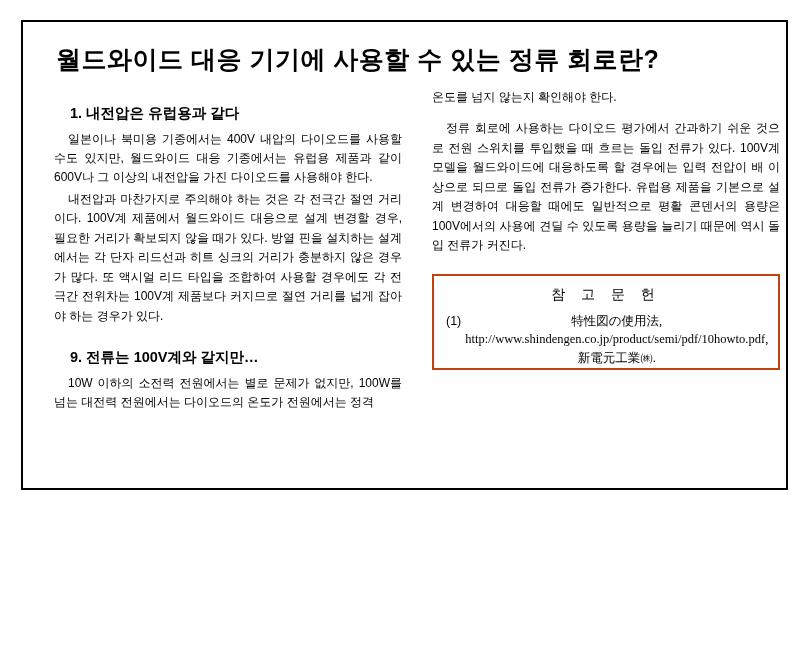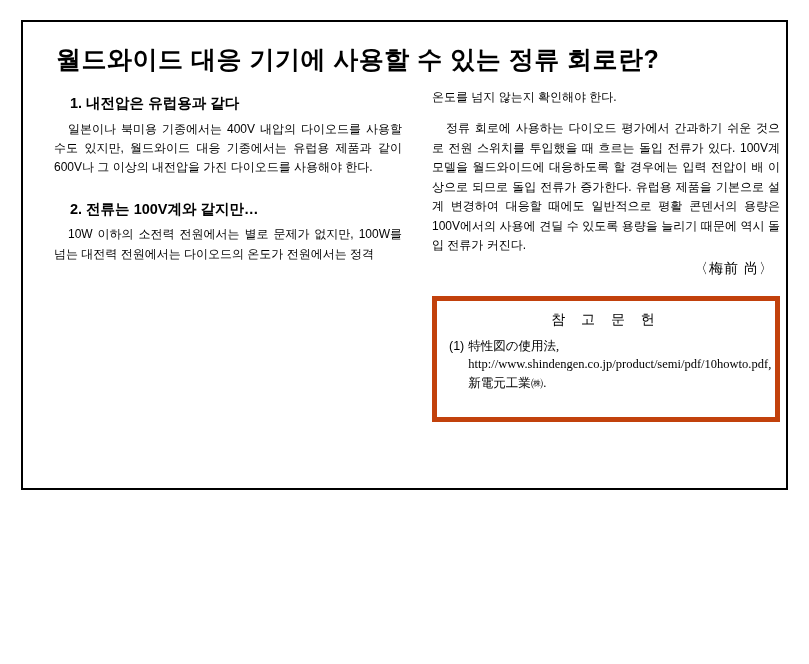--- a/index.html
+++ b/index.html
@@ -51,21 +51,21 @@
     width: 348px;
     flex: 0 0 348px;
   }
   h2.sec {
     font-size: 14.5px;
     font-weight: bold;
     margin: 10px 0 6px 16px;
     line-height: 1.35;
   }
   h2.sec.first {
-    margin-top: 6px;
+    margin-top: 16px;
   }
   p {
     font-size: 12px;
     line-height: 1.62;
     margin: 0 0 2px 0;
     text-align: justify;
     text-justify: inter-character;
     text-indent: 14px;
   }
   p.noindent {
@@ -75,73 +75,74 @@
     height: 10px;
   }
   .sig {
     text-align: right;
     font-size: 14px;
     margin: 4px 6px 0 0;
     letter-spacing: 1px;
   }
   .refbox {
     margin-top: 18px;
-    border: 5px solid #c2410c;
-    padding: 8px 12px 24px 12px;
+    border: 2px solid #c2410c;
+    padding: 8px 12px 0 12px;
     box-sizing: border-box;
   }
   .refbox-title {
     text-align: center;
     font-size: 14px;
     letter-spacing: 6px;
     margin: 2px 0 8px 0;
   }
   .ref-item {
     font-size: 12.5px;
     line-height: 1.5;
     display: flex;
     gap: 4px;
   }
   .ref-num {
     flex: 0 0 auto;
   }
   .ref-text {
     flex: 1 1 auto;
     font-family: "Liberation Serif", serif;
+    text-align: center;
   }
 </style>
 </head>
 <body>
 
 <div class="page">
   <div class="frame"></div>
   <div class="inner">
 
     <div class="title">월드와이드 대응 기기에 사용할 수 있는 정류 회로란?</div>
 
     <div class="columns">
 
       <div class="col">
         <h2 class="sec first">1. 내전압은 유럽용과 같다</h2>
         <p>일본이나 북미용 기종에서는 400V 내압의 다이오드를 사용할 수도 있지만, 월드와이드 대응 기종에서는 유럽용 제품과 같이 600V나 그 이상의 내전압을 가진 다이오드를 사용해야 한다.</p>
+        <p>내전압과 마찬가지로 주의해야 하는 것은 각 전극간 절연 거리이다. 100V계 제품에서 월드와이드 대응으로 설계 변경할 경우, 필요한 거리가 확보되지 않을 때가 있다. 방열 핀을 설치하는 설계에서는 각 단자 리드선과 히트 싱크의 거리가 충분하지 않은 경우가 많다. 또 액시얼 리드 타입을 조합하여 사용할 경우에도 각 전극간 전위차는 100V계 제품보다 커지므로 절연 거리를 넓게 잡아야 하는 경우가 있다.</p>
 
         <div class="gap"></div>
 
-        <h2 class="sec">2. 전류는 100V계와 같지만…</h2>
+        <h2 class="sec">9. 전류는 100V계와 같지만…</h2>
         <p>10W 이하의 소전력 전원에서는 별로 문제가 없지만, 100W를 넘는 대전력 전원에서는 다이오드의 온도가 전원에서는 정격</p>
       </div>
 
       <div class="col">
         <p class="noindent">온도를 넘지 않는지 확인해야 한다.</p>
 
         <div class="gap"></div>
 
         <p>정류 회로에 사용하는 다이오드 평가에서 간과하기 쉬운 것으로 전원 스위치를 투입했을 때 흐르는 돌입 전류가 있다. 100V계 모델을 월드와이드에 대응하도록 할 경우에는 입력 전압이 배 이상으로 되므로 돌입 전류가 증가한다. 유럽용 제품을 기본으로 설계 변경하여 대응할 때에도 일반적으로 평활 콘덴서의 용량은 100V에서의 사용에 견딜 수 있도록 용량을 늘리기 때문에 역시 돌입 전류가 커진다.</p>
 
-        <div class="sig">〈梅前 尚〉</div>
 
         <div class="refbox">
           <div class="refbox-title">참 고 문 헌</div>
           <div class="ref-item">
             <span class="ref-num">(1)</span>
             <span class="ref-text">特性図の使用法, http://www.shindengen.co.jp/product/semi/pdf/10howto.pdf, 新電元工業㈱.</span>
           </div>
         </div>
       </div>
 

